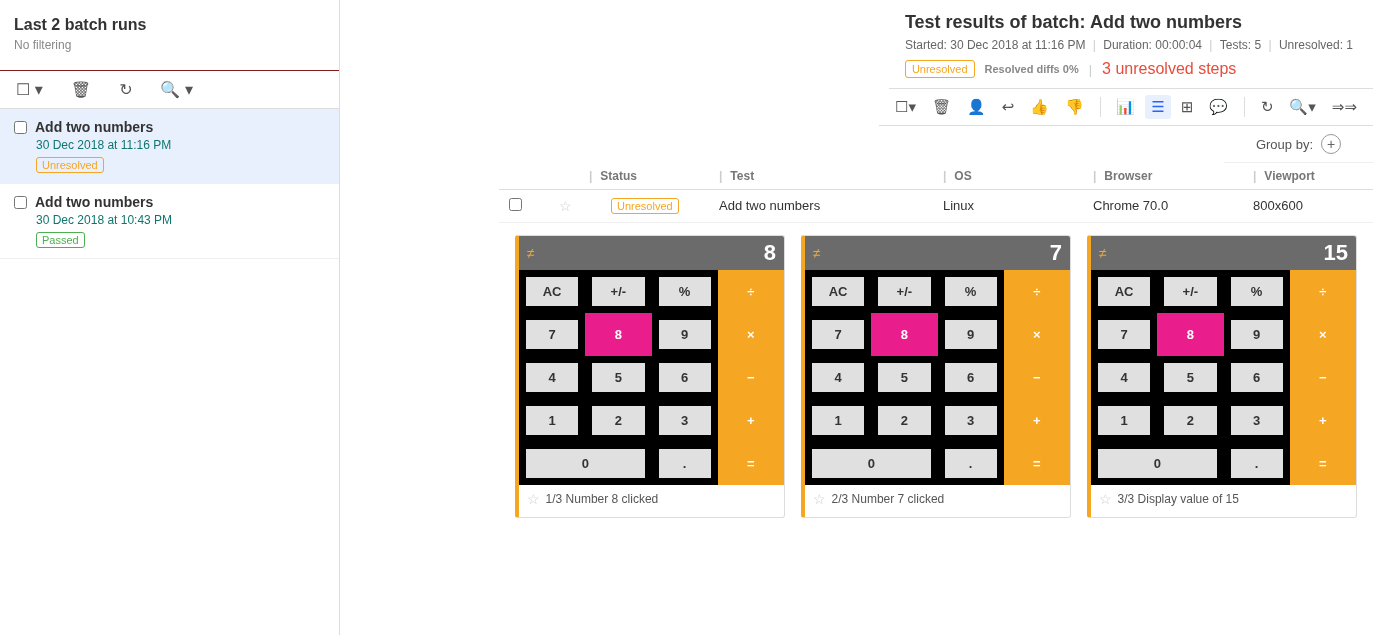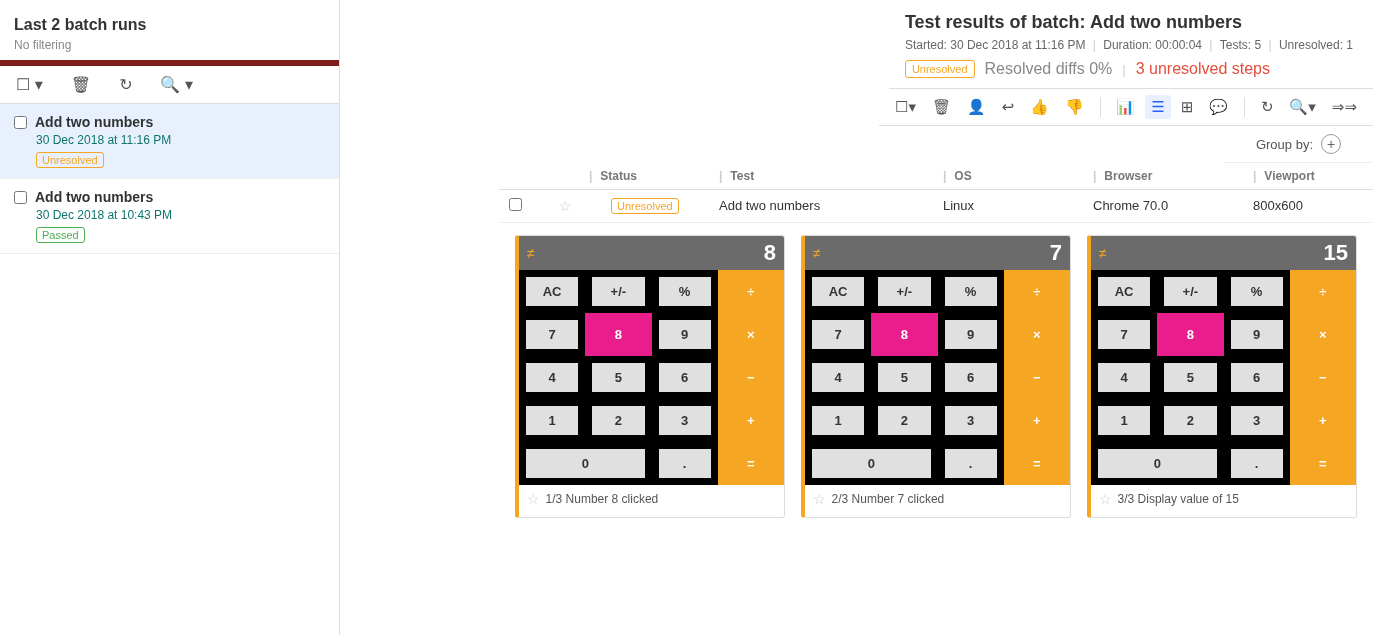--- a/index.html
+++ b/index.html
@@ -8,22 +8,22 @@
     
     .sidebar {
       width: 340px;
       min-width: 340px;
       border-right: 1px solid #ddd;
       display: flex;
       flex-direction: column;
       height: 100%;
     }
     .sidebar-header {
-      padding: 16px 14px 8px;
-      border-bottom: 6px solid #7f1d1d;
+      padding: 16px 14px 18px;
+      border-bottom: 1px solid #7f1d1d;
     }
     .sidebar-title {
       font-size: 16px;
       font-weight: bold;
       color: #333;
       margin-bottom: 4px;
     }
     .sidebar-subtitle {
       font-size: 12px;
       color: #888;
@@ -125,21 +125,21 @@
       gap: 10px;
       margin-bottom: 4px;
     }
     .badge-unresolved-outline {
       border: 1px solid #f5a623;
       color: #f5a623;
       font-size: 11px;
       padding: 2px 6px;
       border-radius: 3px;
     }
-    .resolved-text { color: #888; font-size: 16px; }
+    .resolved-text { color: #888; font-size: 11px; font-weight: bold; }
     .unresolved-steps { color: #e74c3c; font-size: 16px; }
 
     .main-toolbar {
       display: flex;
       align-items: center;
       padding: 6px 10px;
       border-bottom: 1px solid #ddd;
       gap: 4px;
     }
     .toolbar-sep { width: 1px; height: 20px; background: #ddd; margin: 0 6px; }

